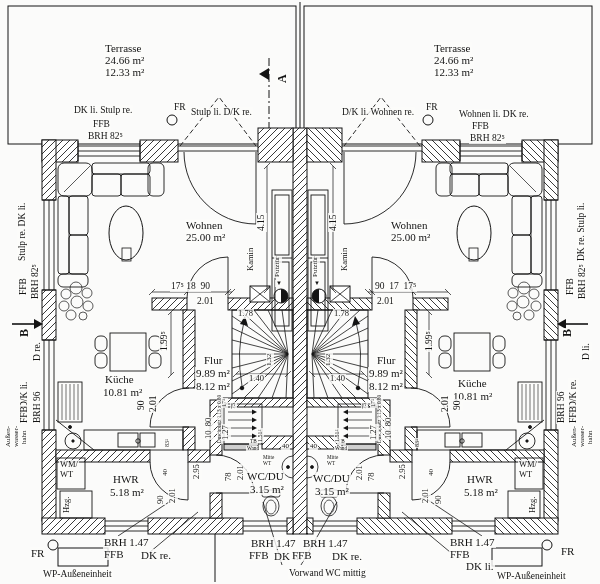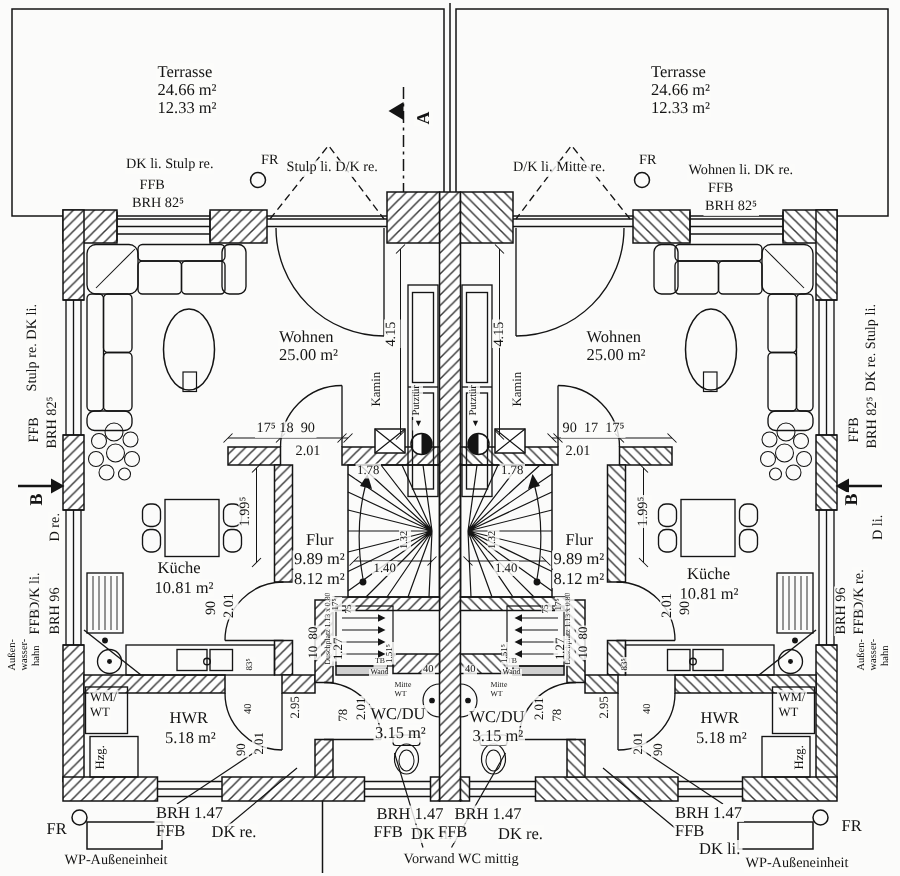--- a/index.html
+++ b/index.html
@@ -229,26 +229,26 @@
   <use href="#uL" xlink:href="#uL" transform="translate(600,0) scale(-1,1)"></use>
 </svg>
 
 <span class="lbl" style="left:104px;top:42px">Terrasse</span>
 <span class="lbl" style="left:104px;top:54px">24.66 m²</span>
 <span class="lbl" style="left:104px;top:66px">12.33 m²</span>
 <span class="lbl" style="left:433px;top:42px">Terrasse</span>
 <span class="lbl" style="left:433px;top:54px">24.66 m²</span>
 <span class="lbl" style="left:433px;top:66px">12.33 m²</span>
 
-<span class="lbl s9" style="left:83px;top:105px">DK li. Stulp re.</span>
+<span class="lbl s9" style="left:73px;top:105px">DK li. Stulp re.</span>
 <span class="lbl s9" style="left:92px;top:119px">FFB</span>
 <span class="lbl s9" style="left:87px;top:131px">BRH 82⁵</span>
 <span class="lbl s9" style="left:173px;top:102px">FR</span>
 <span class="lbl s9" style="left:190px;top:107px">Stulp li. D/K re.</span>
-<span class="lbl s9" style="left:341px;top:107px">D/K li. Mitte re.</span>
+<span class="lbl s9" style="left:341px;top:107px">D/K li. Wohnen re.</span>
 <span class="lbl s9" style="left:425px;top:102px">FR</span>
 <span class="lbl s9" style="left:458px;top:109px">Wohnen li. DK re.</span>
 <span class="lbl s9" style="left:471px;top:121px">FFB</span>
 <span class="lbl s9" style="left:469px;top:133px">BRH 82⁵</span>
 <span class="lbl s11 rot" style="left:276px;top:84px">A</span>
 
 <span class="lbl s9 rot" style="left:17px;top:262px">Stulp re. DK li.</span>
 <span class="lbl s9 rot" style="left:18px;top:296px">FFB</span>
 <span class="lbl s9 rot" style="left:30px;top:300px">BRH 82⁵</span>
 <span class="lbl s11 rot" style="left:18px;top:338px">B</span>
@@ -327,21 +327,21 @@
 <span class="lbl" style="left:140px;top:549px">DK re.</span>
 <span class="lbl" style="left:250px;top:537px">BRH 1.47</span>
 <span class="lbl" style="left:248px;top:549px">FFB</span>
 <span class="lbl" style="left:273px;top:550px">DK li.</span>
 <span class="lbl" style="left:302px;top:537px">BRH 1.47</span>
 <span class="lbl" style="left:291px;top:549px">FFB</span>
 <span class="lbl" style="left:331px;top:550px">DK re.</span>
 <span class="lbl" style="left:449px;top:536px">BRH 1.47</span>
 <span class="lbl" style="left:449px;top:548px">FFB</span>
 <span class="lbl" style="left:465px;top:560px">DK li.</span>
-<span class="lbl s9" style="left:268px;top:568px">Vorwand WC mittig</span>
+<span class="lbl s9" style="left:288px;top:568px">Vorwand WC mittig</span>
 
 <span class="lbl s9 rot" style="left:256px;top:232px">4.15</span>
 <span class="lbl s9 rot" style="left:328px;top:232px">4.15</span>
 <span class="lbl s9" style="left:170px;top:281px">17⁵ 18  90</span>
 <span class="lbl s9" style="left:374px;top:281px">90  17  17⁵</span>
 <span class="lbl s9" style="left:196px;top:296px">2.01</span>
 <span class="lbl s9" style="left:376px;top:296px">2.01</span>
 <span class="lbl s8" style="left:237px;top:309px">1.78</span>
 <span class="lbl s8" style="left:333px;top:309px">1.78</span>
 <span class="lbl s7 rot" style="left:266px;top:367px">1.32</span>

